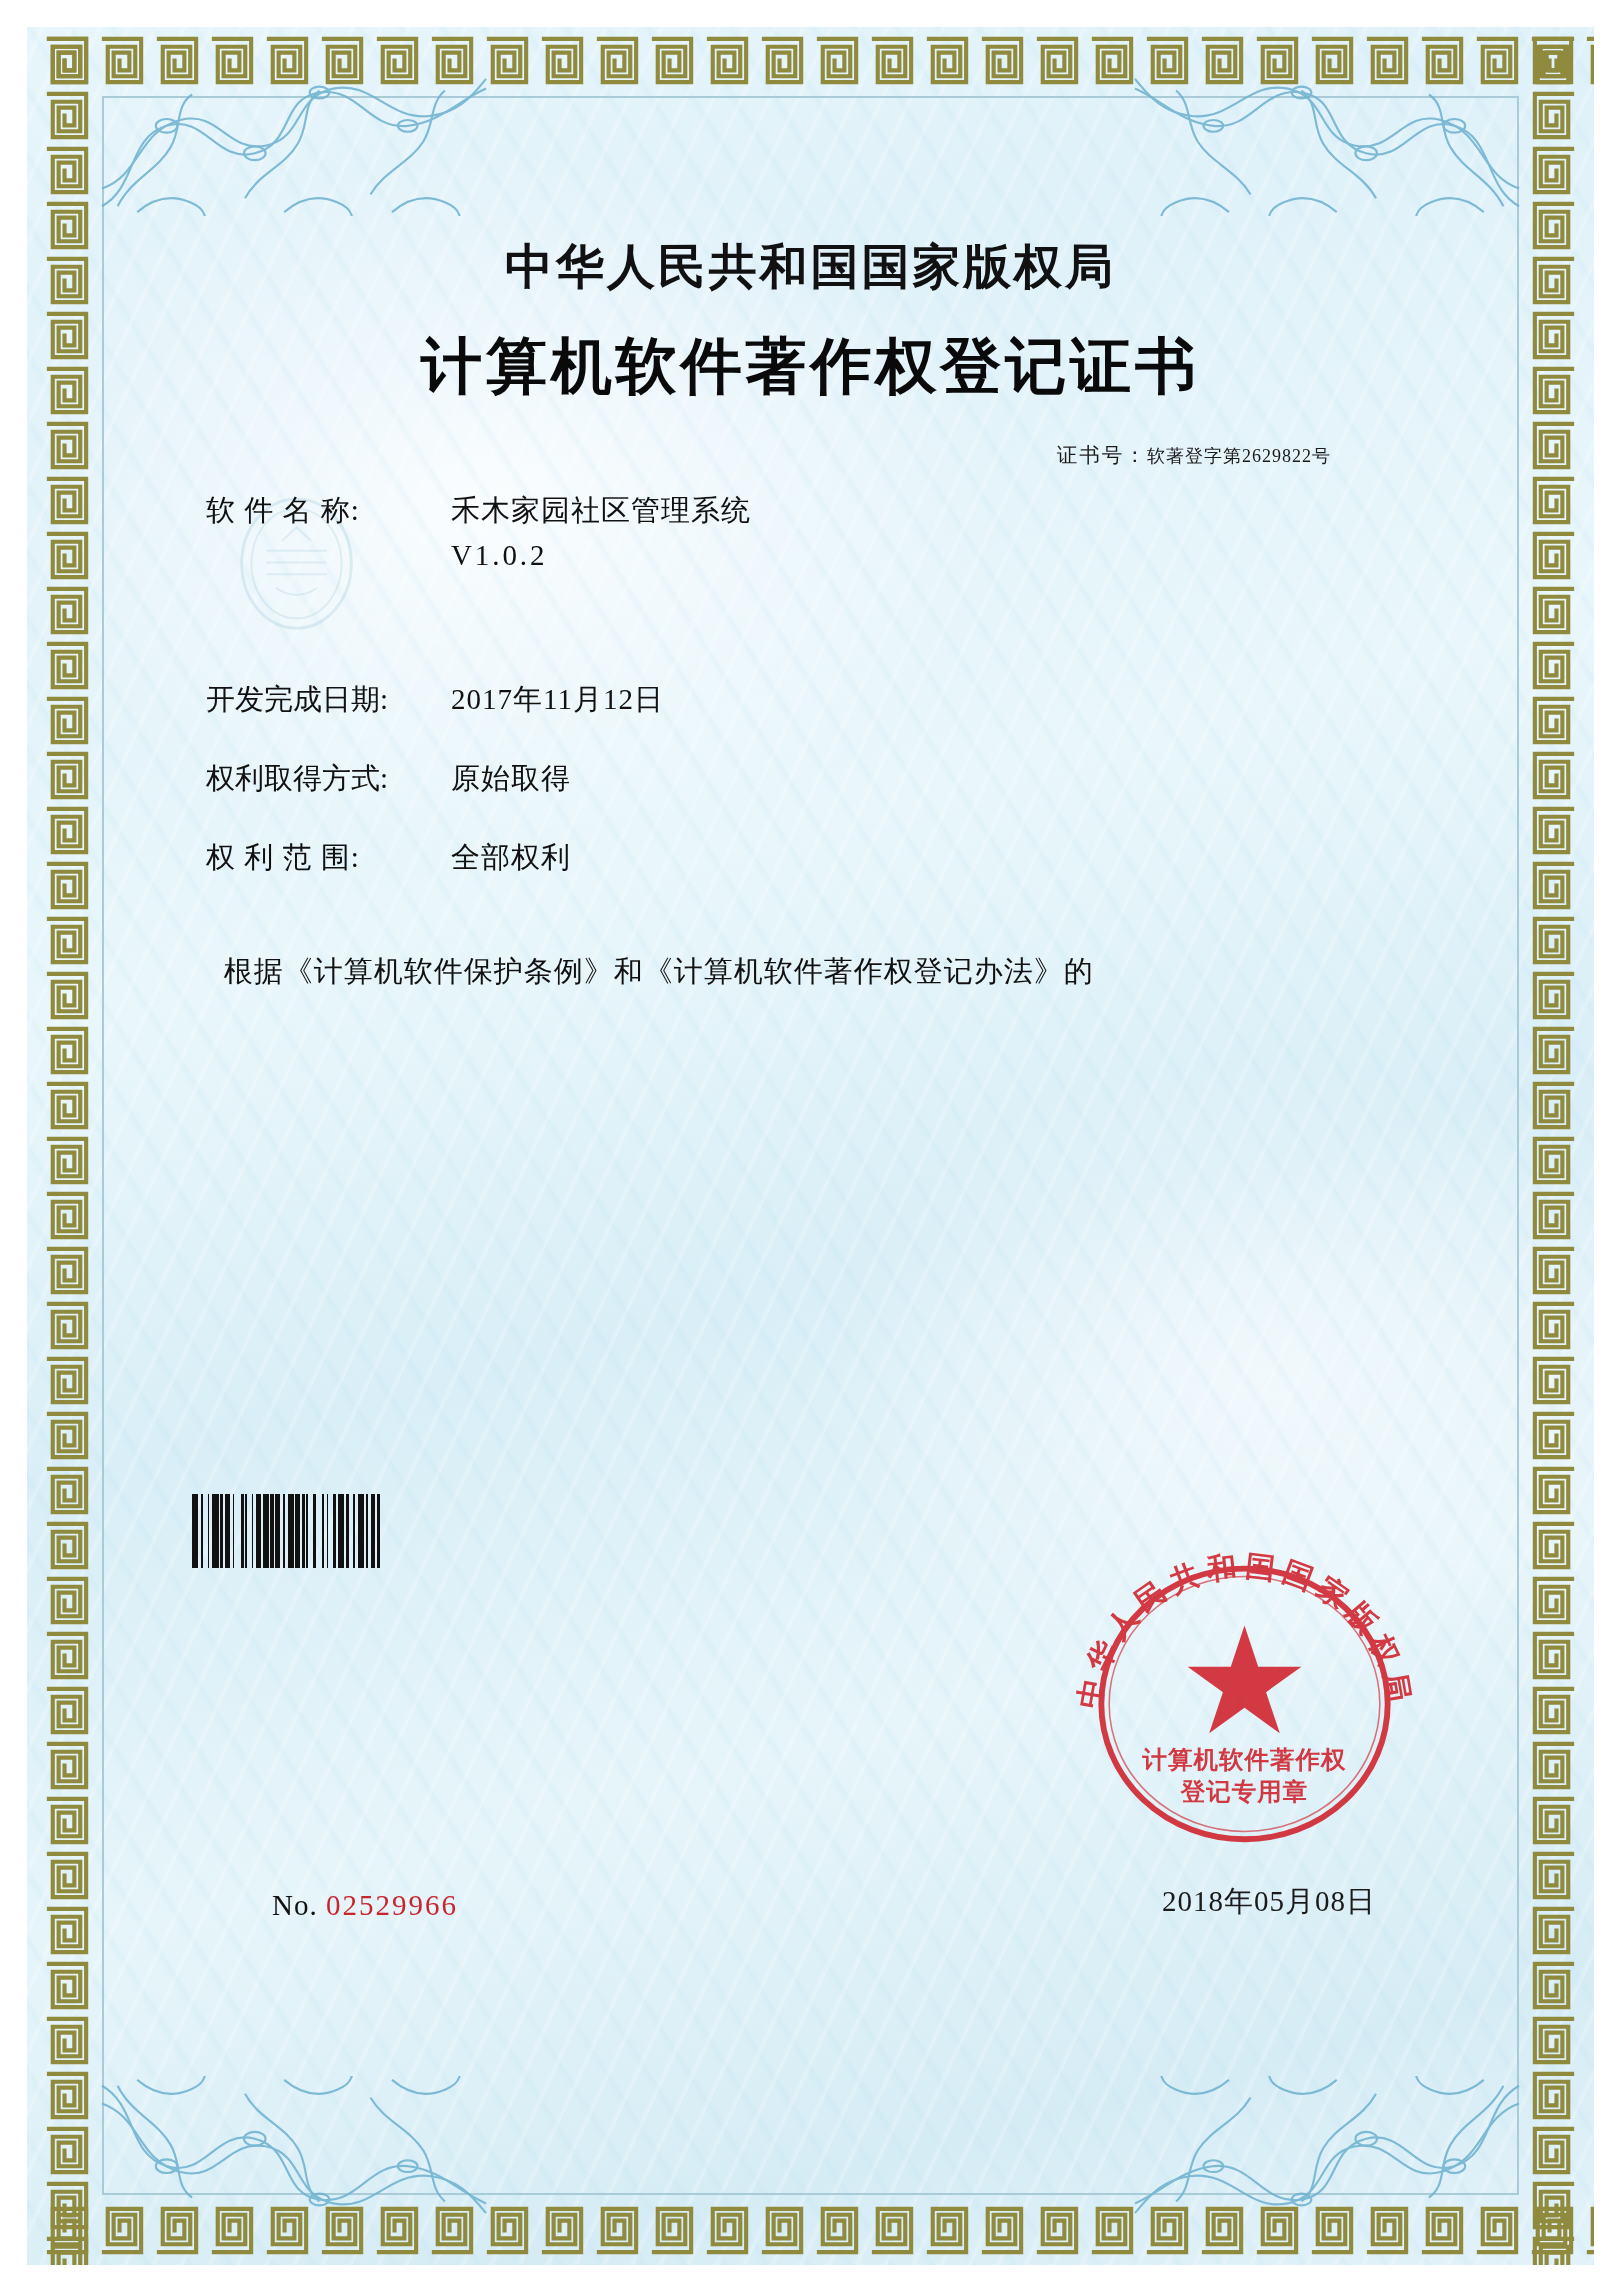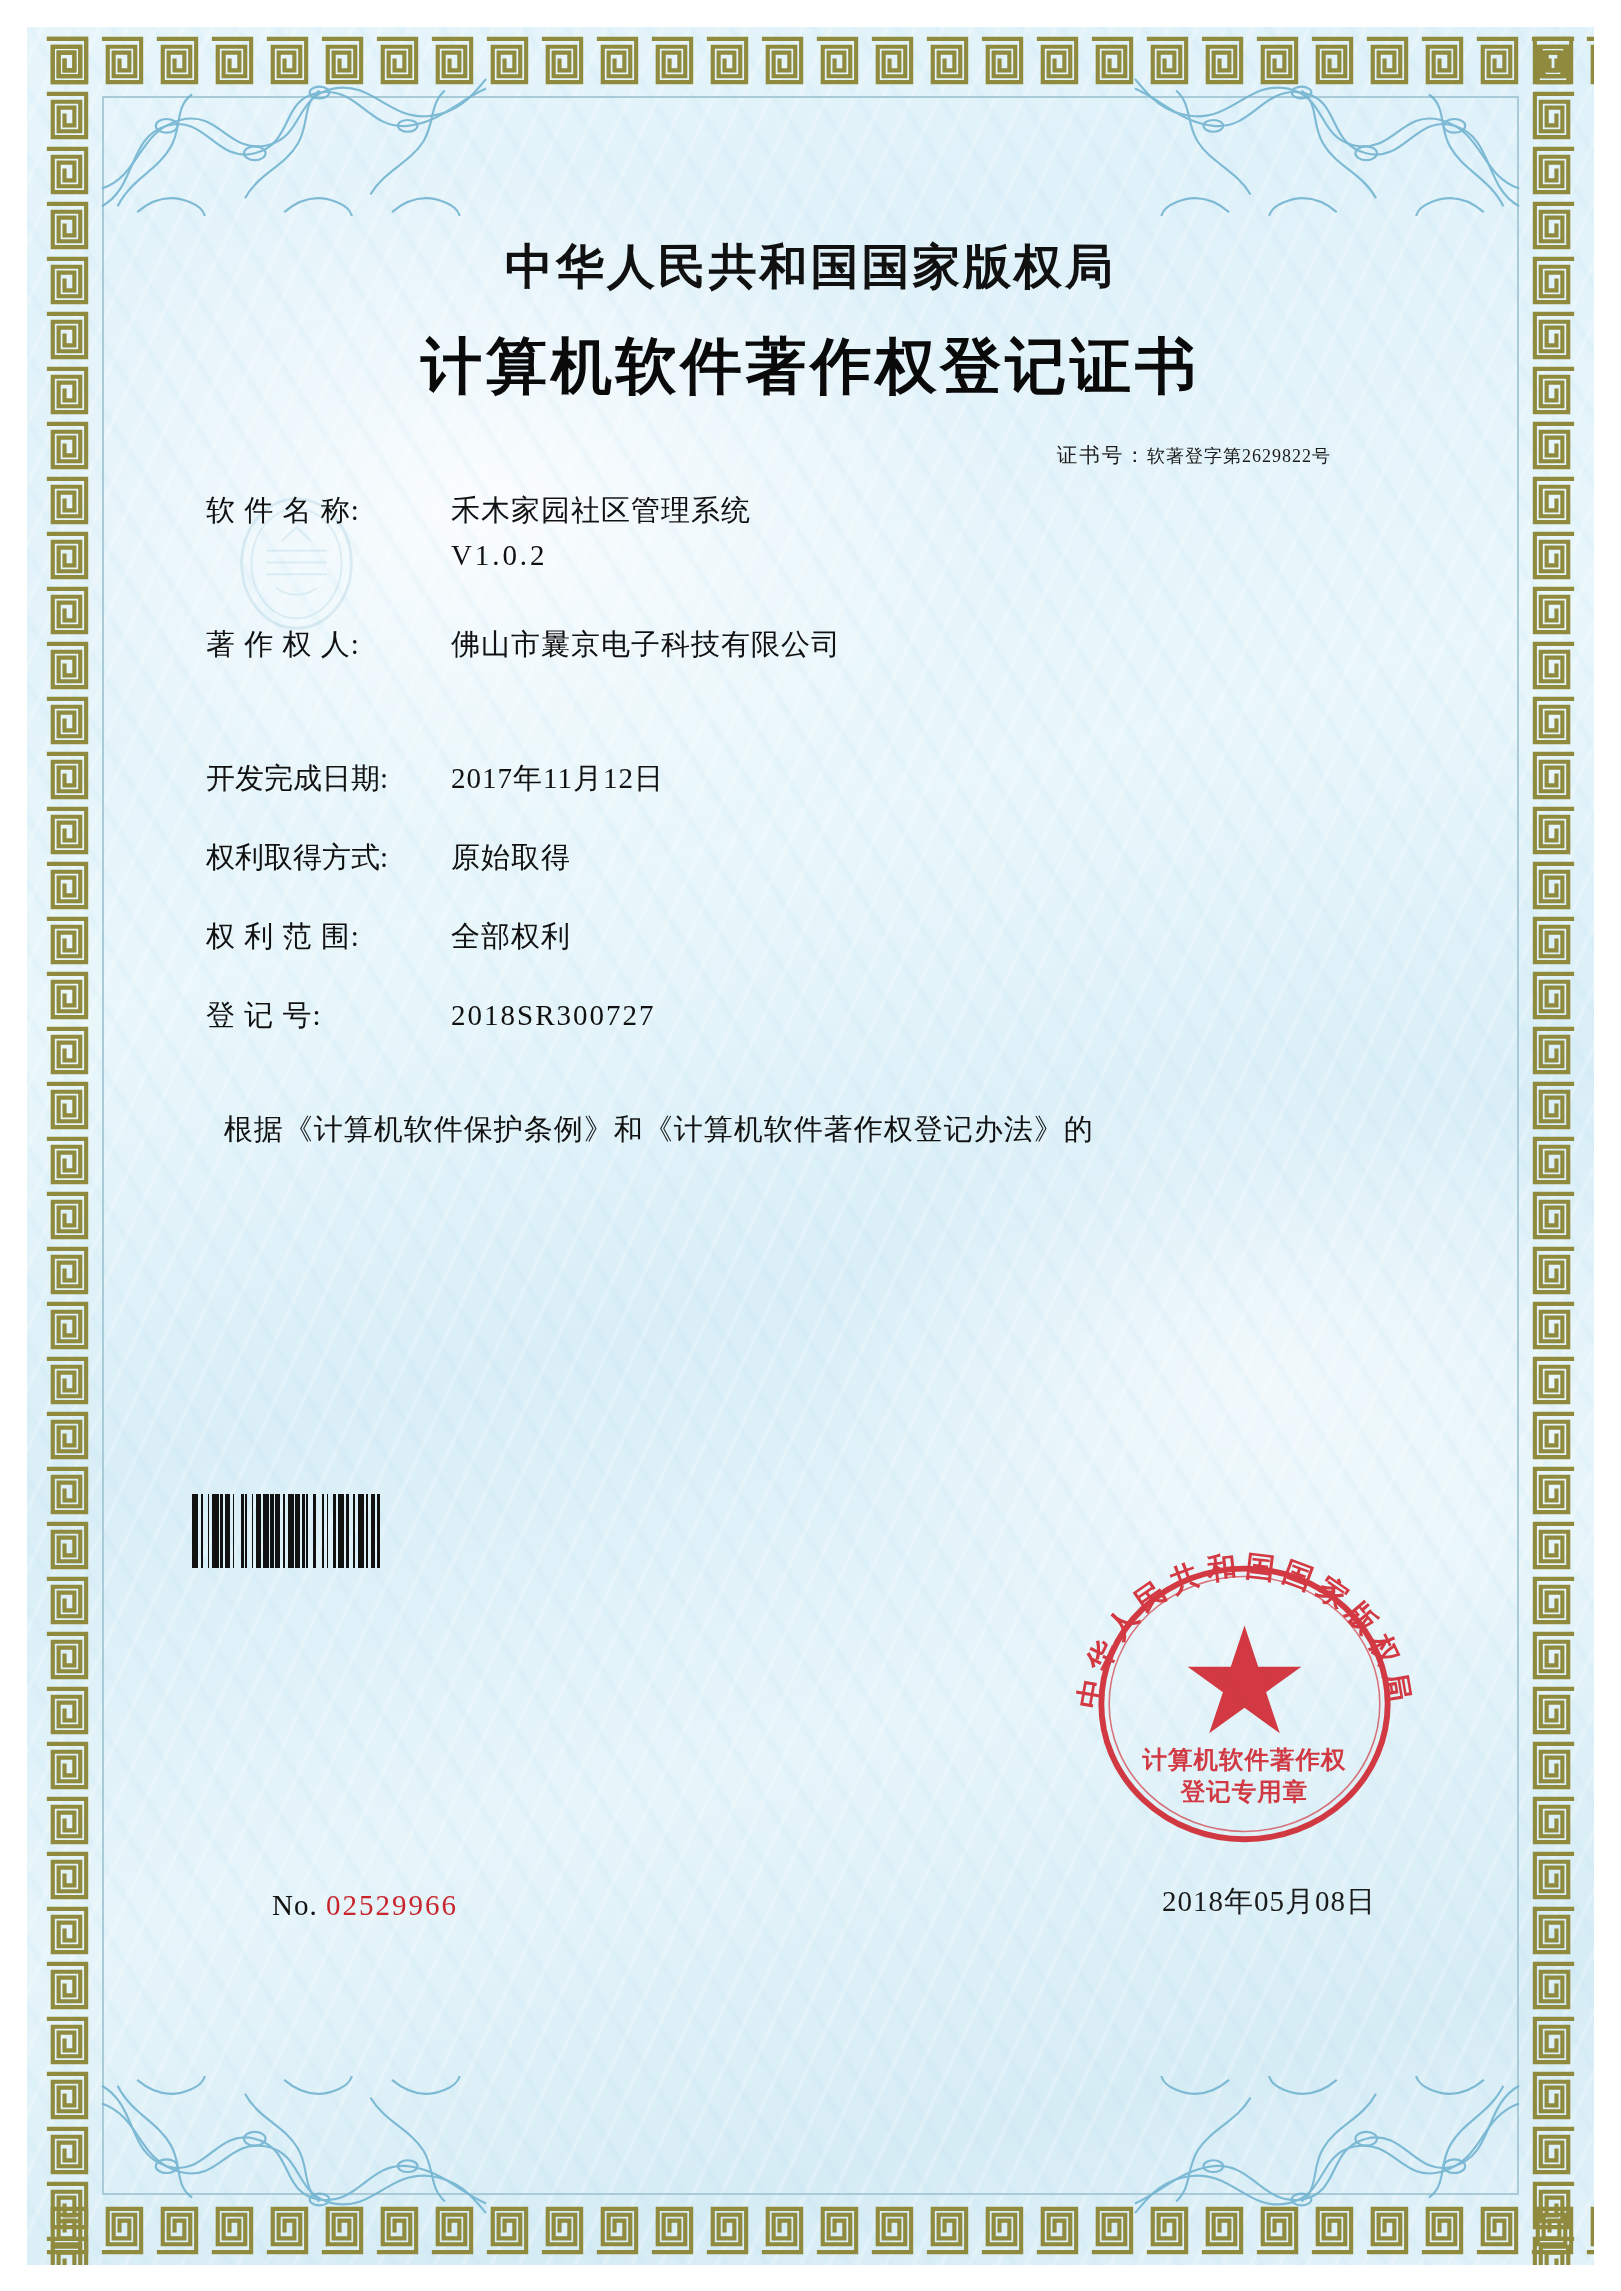--- a/index.html
+++ b/index.html
@@ -356,47 +356,39 @@
     <div class="fields">
 
       <div class="field-row">
         <div class="field-label">软 件 名 称:</div>
         <div class="field-value">禾木家园社区管理系统</div>
       </div>
       <div class="field-sub">V1.0.2</div>
 
       <div class="gap-a"></div>
 
-      <div class="field-row row-spaced">
-        <div class="field-label">著 作 权 人:</div>
-        <div class="field-value">佛山市曩京电子科技有限公司</div>
-      </div>
 
       <div class="gap-b"></div>
 
       <div class="field-row row-spaced">
         <div class="field-label sp5">开发完成日期:</div>
         <div class="field-value">2017年11月12日</div>
       </div>
 
 
       <div class="field-row row-spaced">
         <div class="field-label sp5">权利取得方式:</div>
         <div class="field-value">原始取得</div>
       </div>
 
       <div class="field-row row-spaced">
         <div class="field-label">权 利 范 围:</div>
         <div class="field-value">全部权利</div>
       </div>
 
-      <div class="field-row">
-        <div class="field-label">登 记 号:</div>
-        <div class="field-value num">2018SR300727</div>
-      </div>
 
     </div>
 
     <div class="statement">
       <p class="indent">根据《计算机软件保护条例》和《计算机软件著作权登记办法》的</p>
     </div>
 
   </div>
 
   <div class="barcode">

